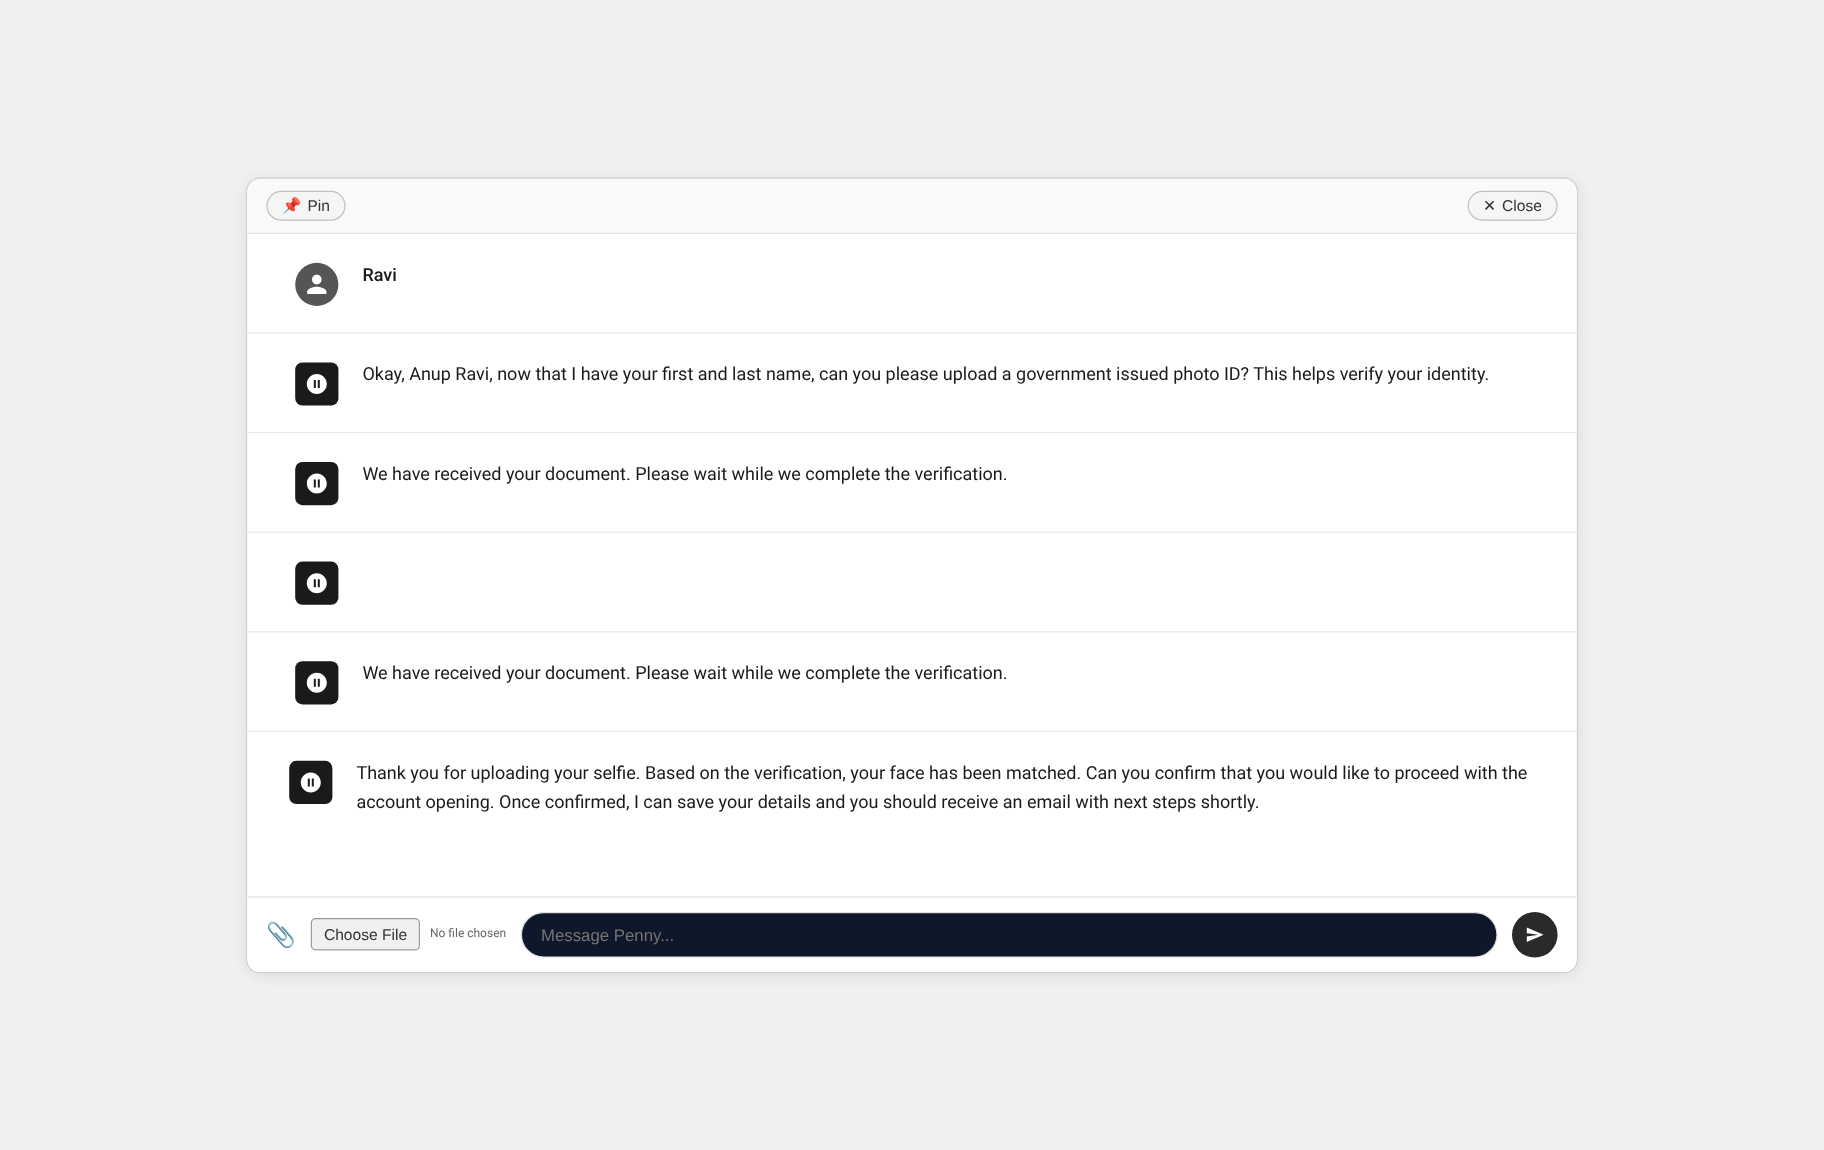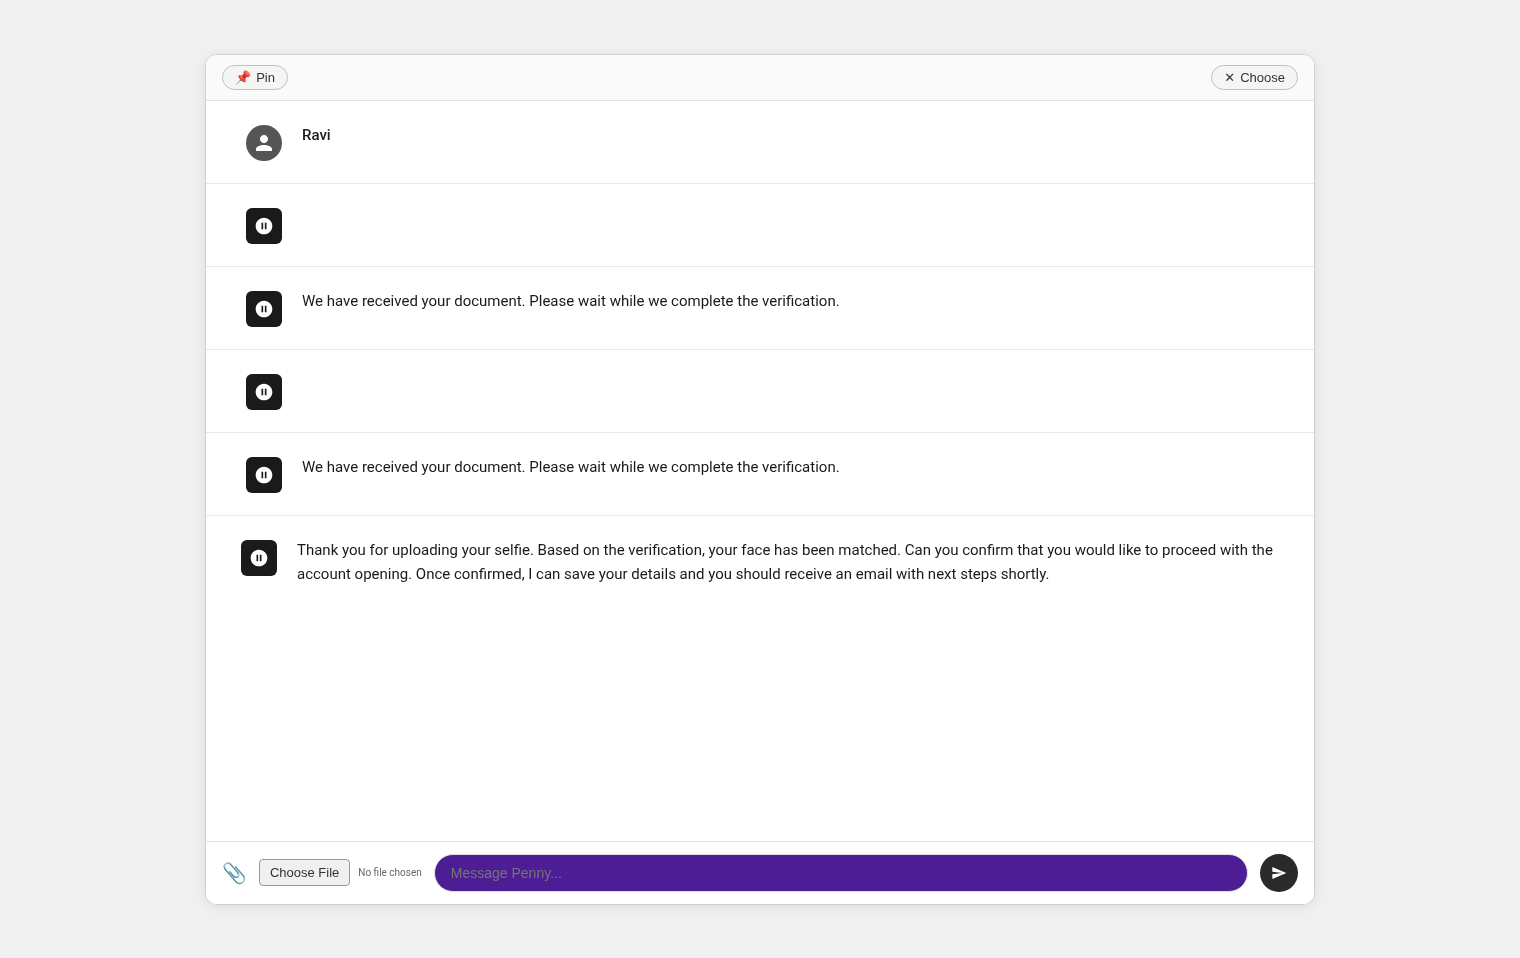--- a/index.html
+++ b/index.html
@@ -56,21 +56,21 @@
       padding: 4px 12px;
       border: 1px solid #c0c0c0;
       border-radius: 20px;
       background: #f5f5f5;
       cursor: pointer;
       font-size: 13px;
       color: #333;
     }
 
     .chat-messages {
-      height: 740px;
+      height: 552px;
       overflow-y: auto;
       padding: 0;
     }
 
     .message-row {
       display: flex;
       align-items: flex-start;
       padding: 22px 40px;
       border-bottom: 1px solid #e8e8e8;
       gap: 20px;
@@ -159,21 +159,21 @@
     }
 
     .message-input {
       flex: 1;
       padding: 10px 16px;
       border: 1px solid #e0e0e0;
       border-radius: 24px;
       font-size: 14px;
       color: #888;
       outline: none;
-      background: #4c1d95;
+      background: #0f172a;
     }
 
     .send-button {
       width: 38px;
       height: 38px;
       border-radius: 50%;
       background: #2a2a2a;
       border: none;
       cursor: pointer;
       display: flex;
@@ -205,21 +205,21 @@
 
 <div class="chat-container">
 
   <div class="chat-header">
     <button class="pin-button">
       <span>📌</span>
       <span>Pin</span>
     </button>
     <button class="close-button">
       <span>✕</span>
-      <span>Choose</span>
+      <span>Close</span>
     </button>
   </div>
 
   <div class="chat-messages">
 
     <div class="message-row">
       <div class="avatar avatar-user">
         <svg viewBox="0 0 24 24">
           <path d="M12 12c2.7 0 4.8-2.1 4.8-4.8S14.7 2.4 12 2.4 7.2 4.5 7.2 7.2 9.3 12 12 12zm0 2.4c-3.2 0-9.6 1.6-9.6 4.8v2.4h19.2v-2.4c0-3.2-6.4-4.8-9.6-4.8z"></path>
         </svg>
@@ -228,20 +228,21 @@
         <span class="user-name">Ravi</span>
       </div>
     </div>
 
     <div class="message-row">
       <div class="avatar avatar-bot">
         <svg viewBox="0 0 24 24">
           <path d="M12 2C6.48 2 2 6.48 2 12s4.48 10 10 10 10-4.48 10-10S17.52 2 12 2zm-1 14H9V8h2v8zm4 0h-2V8h2v8z"></path>
         </svg>
       </div>
+      <div class="message-content">Okay, Anup Ravi, now that I have your first and last name, can you please upload a government issued photo ID? This helps verify your identity.</div>
     </div>
 
     <div class="message-row">
       <div class="avatar avatar-bot">
         <svg viewBox="0 0 24 24">
           <path d="M12 2C6.48 2 2 6.48 2 12s4.48 10 10 10 10-4.48 10-10S17.52 2 12 2zm-1 14H9V8h2v8zm4 0h-2V8h2v8z"></path>
         </svg>
       </div>
       <div class="message-content">We have received your document. Please wait while we complete the verification.</div>
     </div>

